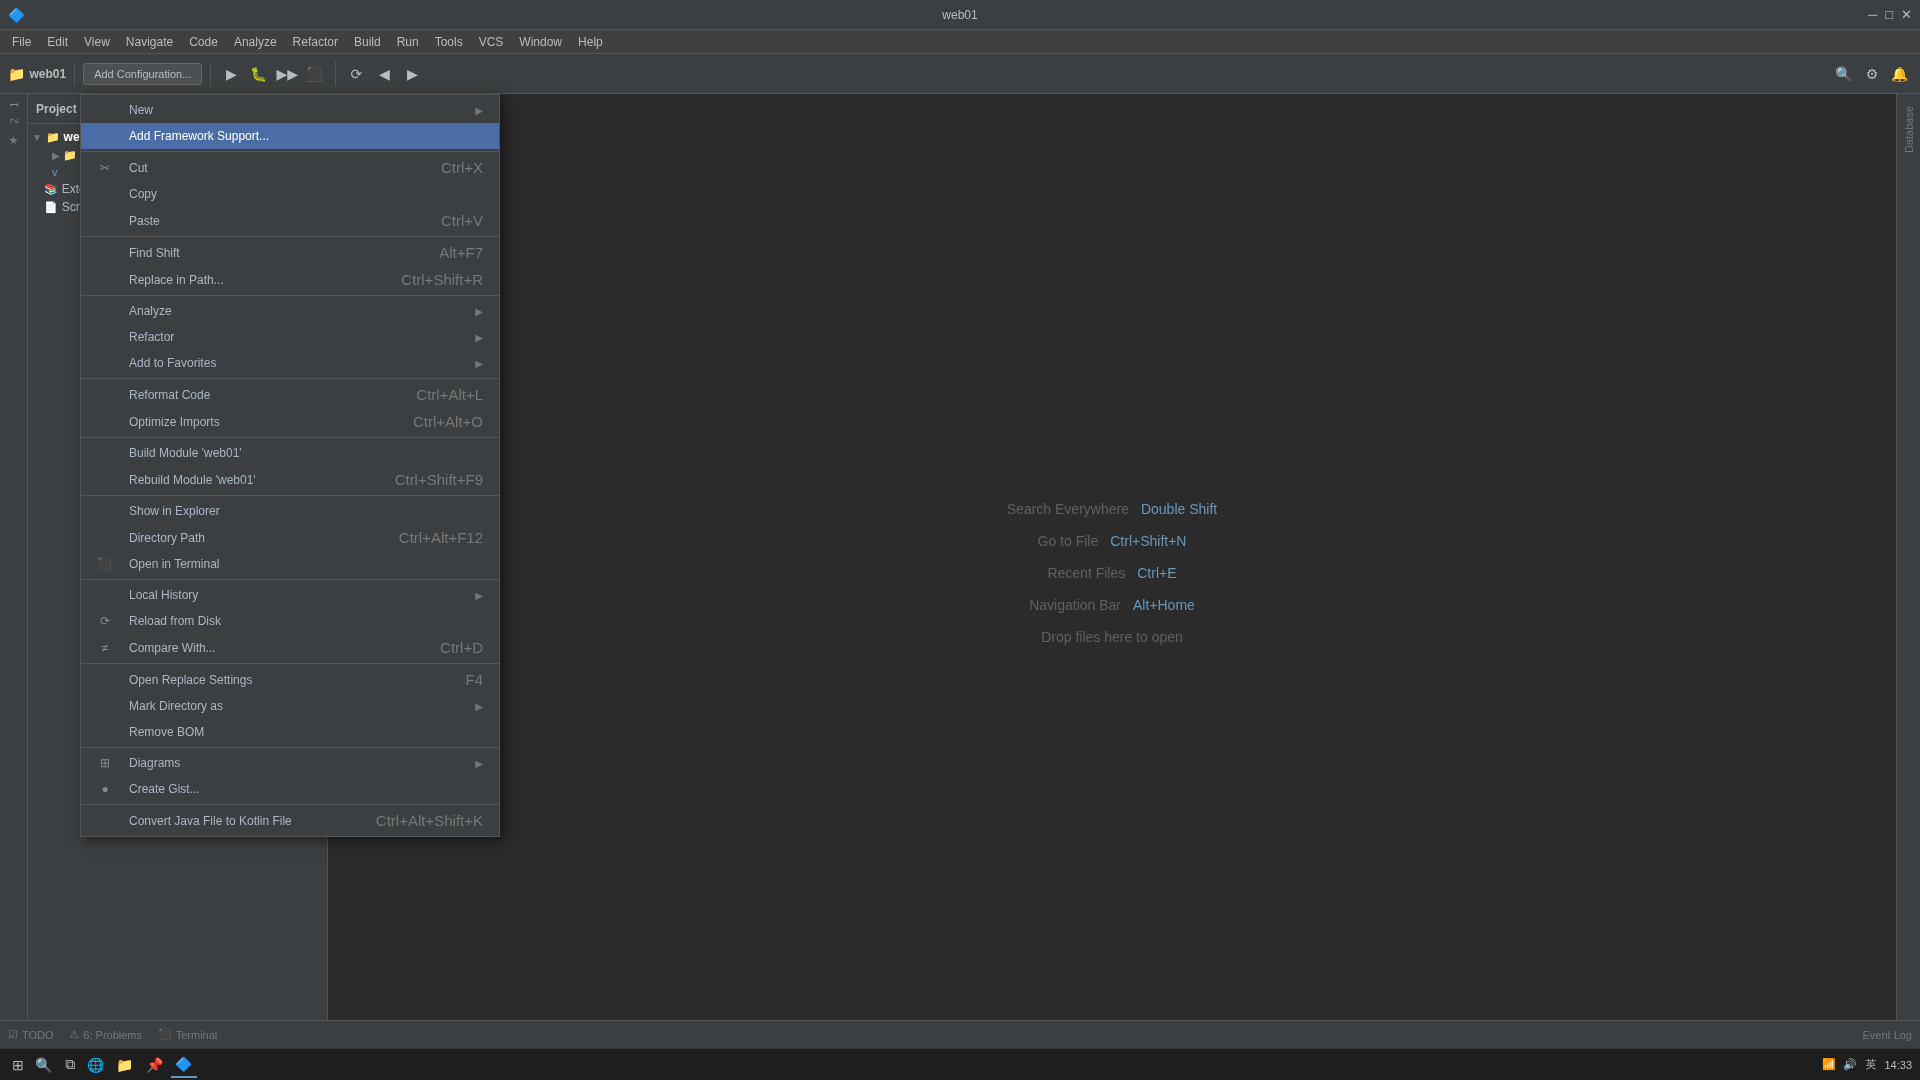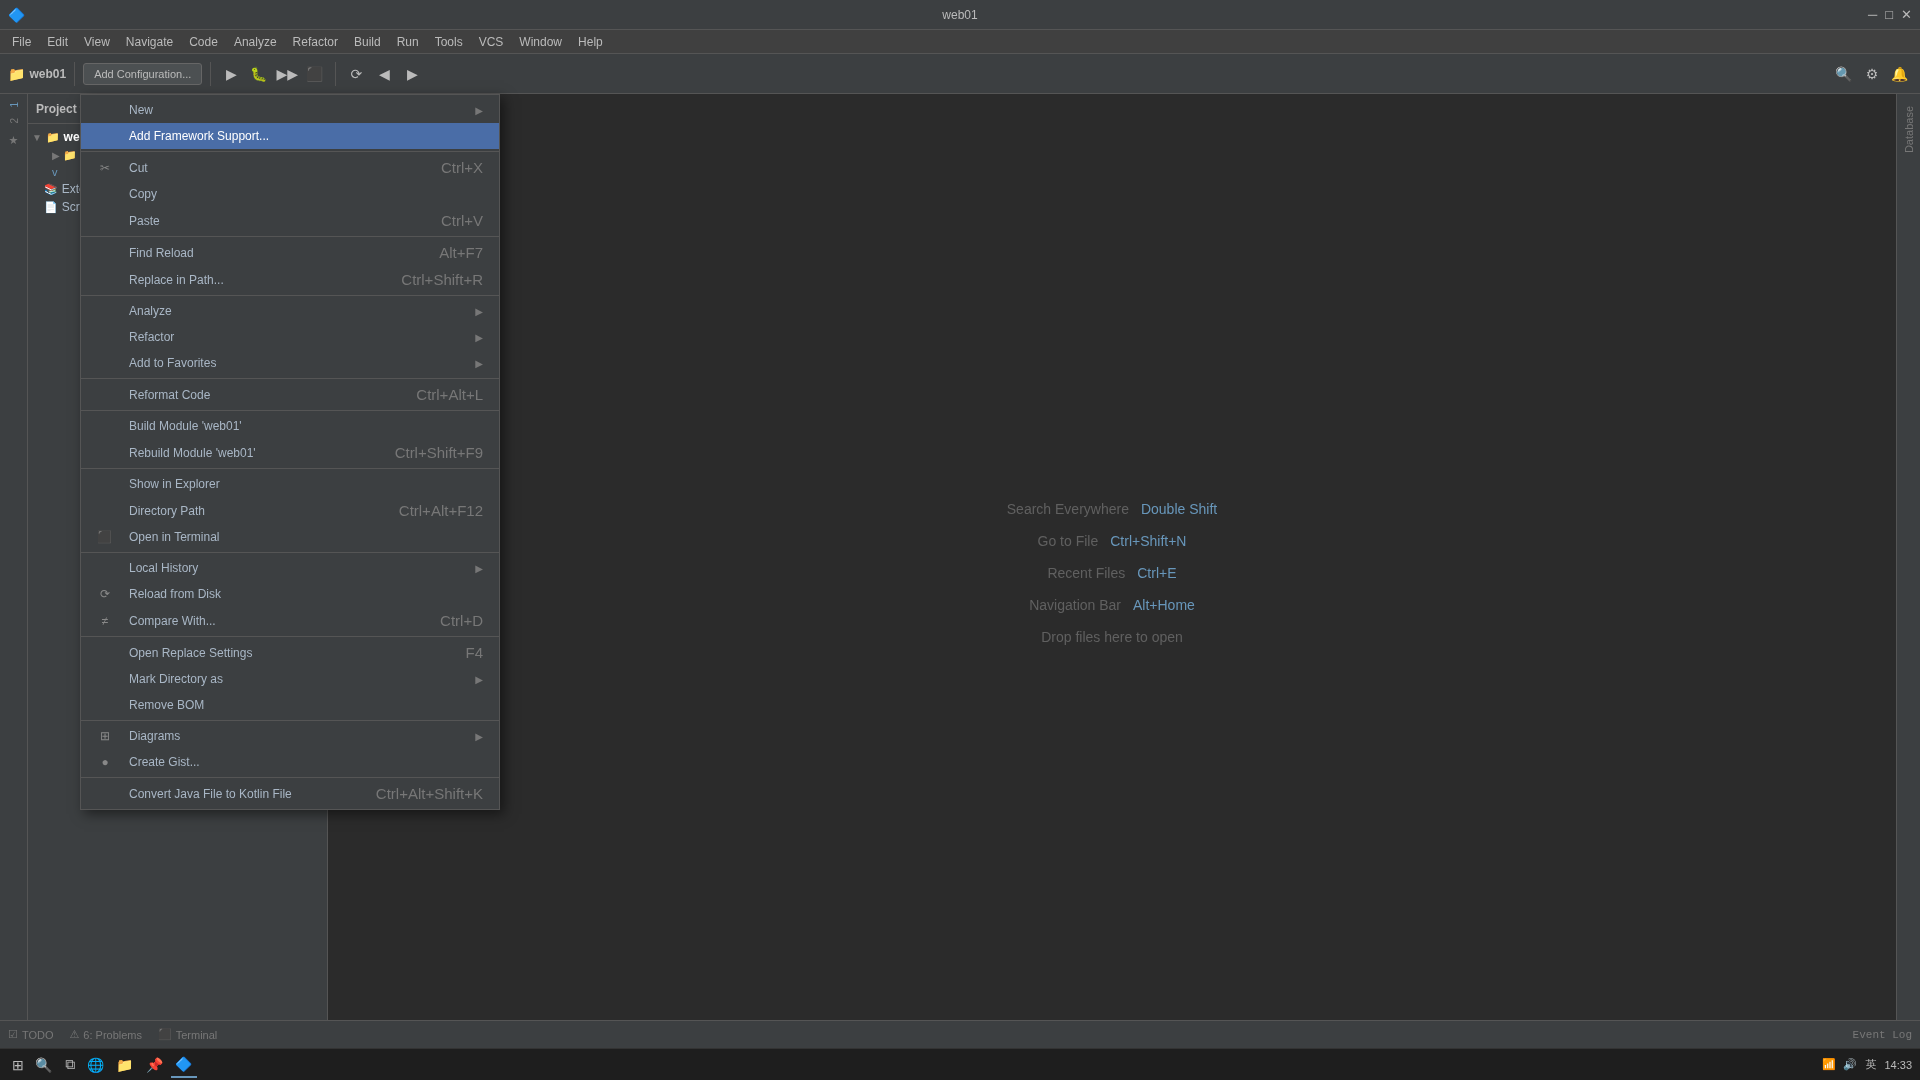--- a/index.html
+++ b/index.html
@@ -202,21 +202,20 @@
       cursor: pointer;
       display: flex;
       align-items: center;
       gap: 4px;
     }
     .status-right {
       margin-left: auto;
       display: flex;
       gap: 16px;
       align-items: flex-start;
-      font-family: Liberation Mono, monospace;
     }
 
     
     #context-menu {
       position: absolute;
       left: 80px;
       top: 94px;
       width: 420px;
       background: #3c3f41;
       border: 1px solid #555;
@@ -424,21 +423,21 @@
       <span>Paste</span>
     </div>
     <span class="shortcut-key">Ctrl+V</span>
   </div>
 
   <div class="cm-separator"></div>
 
   <div class="cm-item">
     <div class="cm-item-left">
       <span class="cm-icon"></span>
-      <span>Find Reload</span>
+      <span>Find Shift</span>
     </div>
     <span class="shortcut-key">Alt+F7</span>
   </div>
 
 
   <div class="cm-item">
     <div class="cm-item-left">
       <span class="cm-icon"></span>
       <span>Replace in Path...</span>
     </div>
@@ -474,20 +473,27 @@
   <div class="cm-separator"></div>
 
   <div class="cm-item">
     <div class="cm-item-left">
       <span class="cm-icon"></span>
       <span>Reformat Code</span>
     </div>
     <span class="shortcut-key">Ctrl+Alt+L</span>
   </div>
 
+  <div class="cm-item">
+    <div class="cm-item-left">
+      <span class="cm-icon"></span>
+      <span>Optimize Imports</span>
+    </div>
+    <span class="shortcut-key">Ctrl+Alt+O</span>
+  </div>
 
 
   <div class="cm-separator"></div>
 
   <div class="cm-item">
     <div class="cm-item-left">
       <span class="cm-icon"></span>
       <span>Build Module 'web01'</span>
     </div>
   </div>

